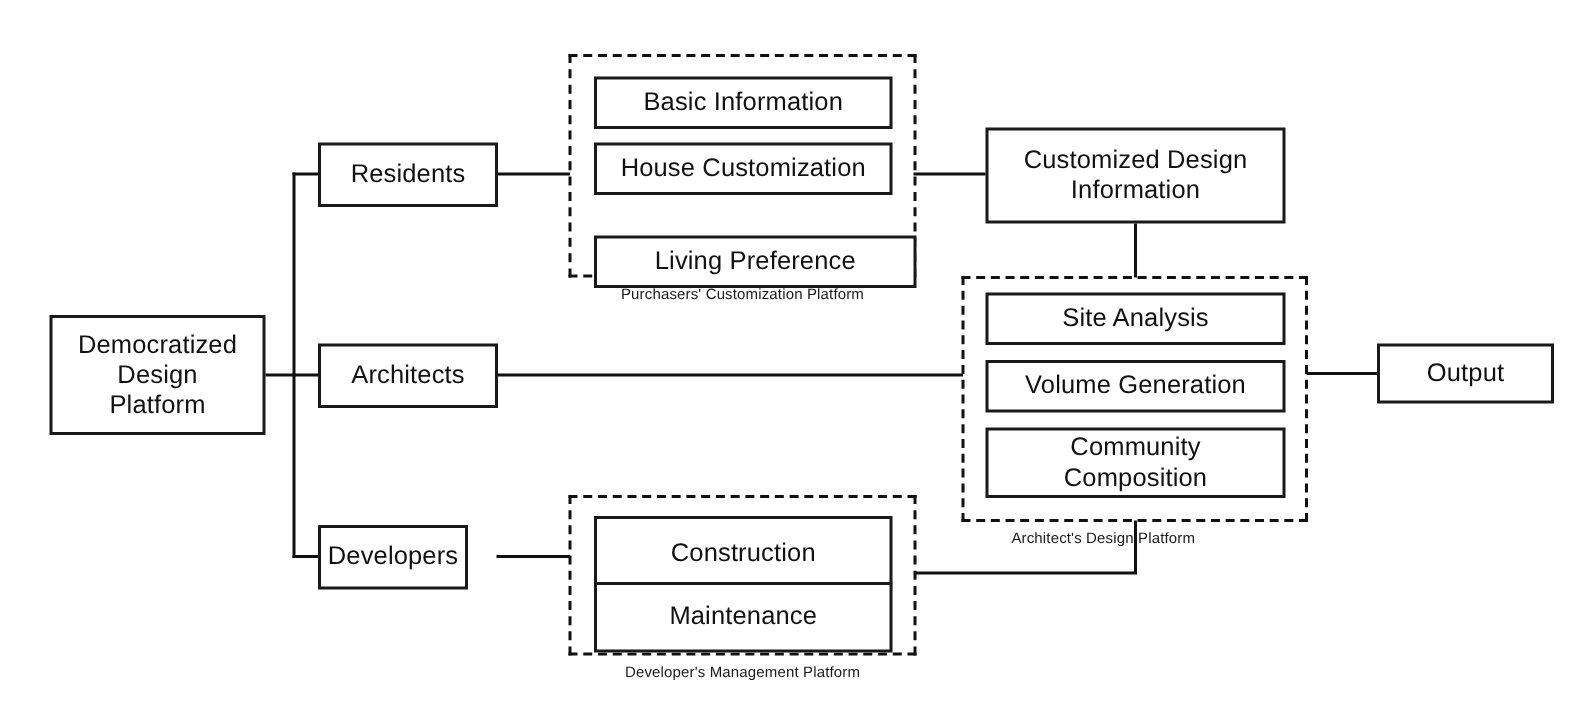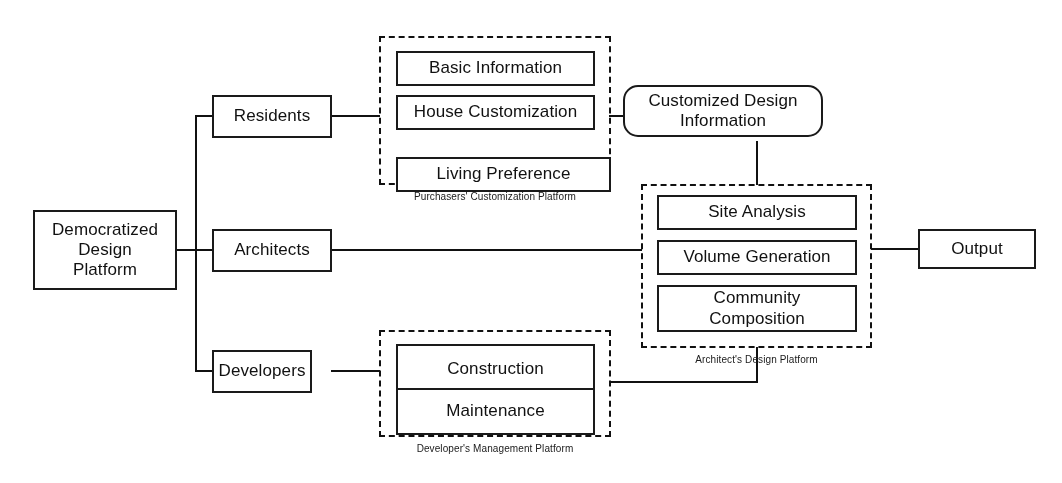--- a/index.html
+++ b/index.html
@@ -121,37 +121,37 @@
   <div class="node fs-item" style="left:396px; top:95px; width:199px; height:35px;">
     <span class="node-label">House Customization</span>
   </div>
   <div class="node fs-item" style="left:396px; top:157px; width:215px; height:35px;">
     <span class="node-label">Living Preference</span>
   </div>
   <div class="group-caption" style="left:379px; top:191px; width:232px;">
     <span>Purchasers' Customization Platform</span>
   </div>
 
-  <div class="node fs-item" style="left:623px; top:85px; width:200px; height:52px;border-radius:15px;">
+  <div class="node fs-item" style="left:657px; top:85px; width:200px; height:64px;">
     <span class="node-label">Customized Design
 Information</span>
   </div>
 
   <div class="group" style="left:641px; top:184px; width:231px; height:164px;"></div>
   <div class="node fs-item" style="left:657px; top:195px; width:200px; height:35px;">
     <span class="node-label">Site Analysis</span>
   </div>
   <div class="node fs-item" style="left:657px; top:240px; width:200px; height:35px;">
     <span class="node-label">Volume Generation</span>
   </div>
   <div class="node fs-item" style="left:657px; top:285px; width:200px; height:47px;">
     <span class="node-label">Community
 Composition</span>
   </div>
-  <div class="group-caption" style="left:641px; top:354px; width:231px;">
+  <div class="group-caption" style="left:620px; top:354px; width:231px;">
     <span>Architect's Design Platform</span>
   </div>
 
   <div class="group" style="left:379px; top:330px; width:232px; height:107px;"></div>
   <div class="node fs-item" style="left:396px; top:344px; width:199px; height:50px;">
     <span class="node-label">Construction</span>
   </div>
   <div class="node fs-item" style="left:396px; top:388px; width:199px; height:47px;">
     <span class="node-label">Maintenance</span>
   </div>

